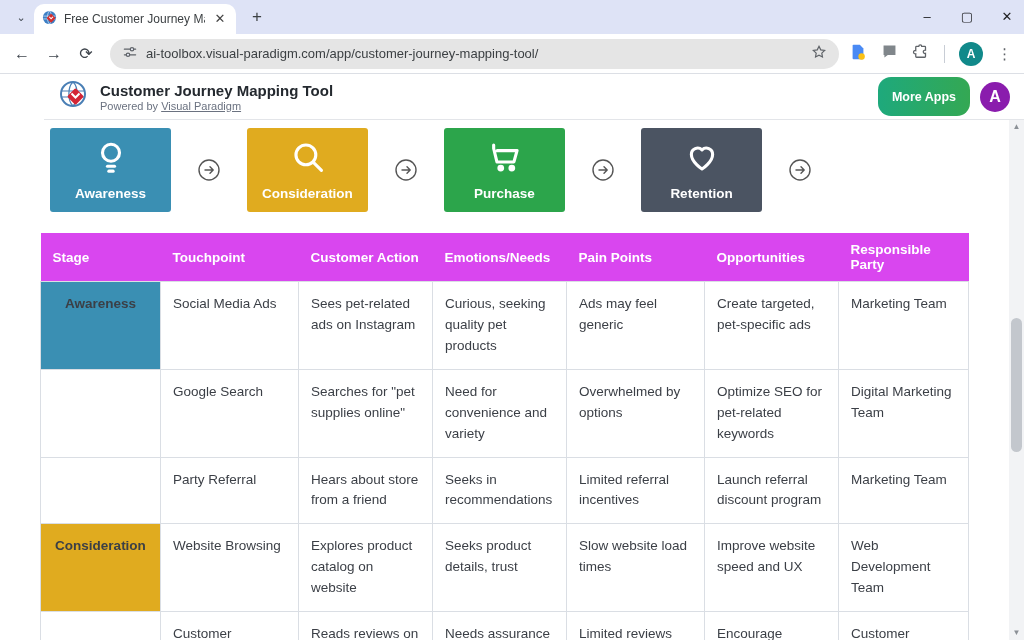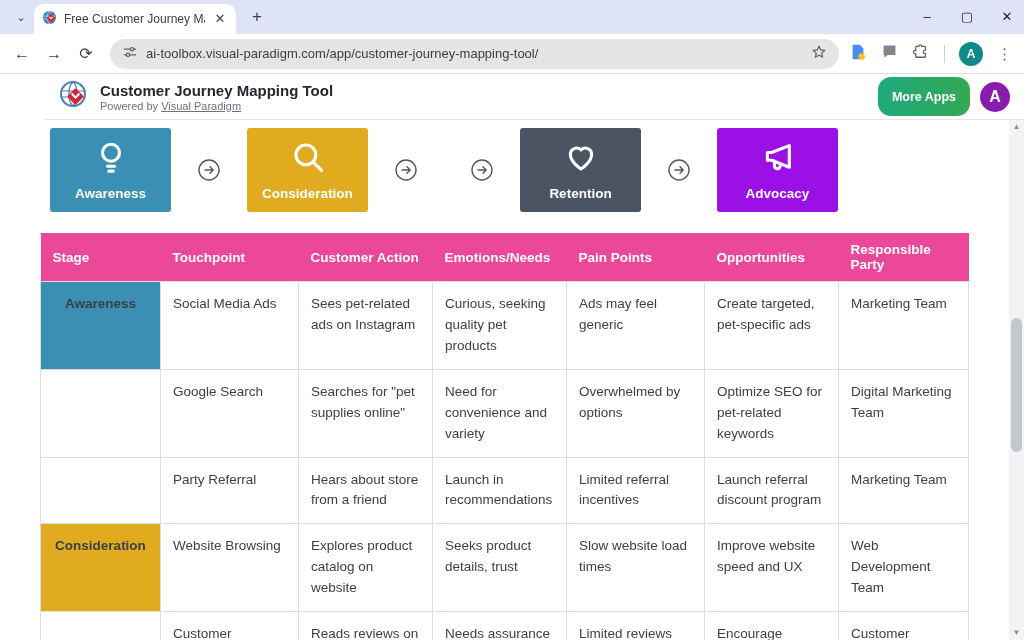--- a/index.html
+++ b/index.html
@@ -54,21 +54,21 @@
   .stage-card { width:121px; height:84px; border-radius:3px; color:#fff; display:flex;
     flex-direction:column; align-items:center; justify-content:center; gap:8px; }
   .stage-card .slabel { font-size:13.5px; font-weight:bold; }
   .stage-arrow { width:76px; display:flex; align-items:center; justify-content:center; color:#555; }
 
   table.journey { border-collapse:collapse; table-layout:fixed; margin:21px 40px 0 40px; width:928px; }
   table.journey col:nth-child(1){width:120px} table.journey col:nth-child(2){width:138px}
   table.journey col:nth-child(3){width:134px} table.journey col:nth-child(4){width:134px}
   table.journey col:nth-child(5){width:138px} table.journey col:nth-child(6){width:134px}
   table.journey col:nth-child(7){width:130px}
-  table.journey th { background:#ec4899; color:#fff; font-size:13.5px; font-weight:bold;
+  table.journey th { background:#d946ef; color:#fff; font-size:13.5px; font-weight:bold;
     text-align:left; padding:9px 12px; }
   table.journey td { border:1px solid #dadee4; font-size:13.5px; color:#3b3f46; vertical-align:top;
     padding:12px 12px; line-height:1.55; }
   td.stage-cell { text-align:center; font-weight:bold; }
   td.stage-colored { color:#fff; border:none; }
 
   
   .scrollbar { position:absolute; right:0; top:0; width:15px; height:520px; background:#f2f3f5; }
   .sb-arrow { position:absolute; left:0; width:15px; height:14px; color:#8b9096; font-size:8px;
     text-align:center; line-height:14px; }
@@ -182,44 +182,45 @@
             <line x1="16" y1="16" x2="21.5" y2="21.5"></line>
           </svg></span>
         <div class="slabel">Consideration</div>
       </div>
       <div class="stage-arrow">
         <svg width="24" height="24" viewBox="0 0 24 24" fill="none" stroke="#555" stroke-width="1.4" stroke-linecap="round" stroke-linejoin="round">
           <circle cx="12" cy="12" r="10"></circle>
           <path d="M8 12h8M13 8.8l3.2 3.2L13 15.2"></path>
         </svg>
       </div>
+      <div class="stage-card" style="background: rgb(44, 165, 75);">
+        <span><svg width="34" height="34" viewBox="0 0 24 24" fill="none" stroke="#fff" stroke-width="2.2" stroke-linecap="round" stroke-linejoin="round">
+            <path d="M4 3.5v2.5l2.3 9.5h12l2.2-8H6.5"></path>
+            <circle cx="9" cy="19.8" r="1.3" fill="#fff"></circle>
+            <circle cx="16.8" cy="19.8" r="1.3" fill="#fff"></circle>
+          </svg></span>
+        <div class="slabel">Purchase</div>
+      </div>
       <div class="stage-arrow">
         <svg width="24" height="24" viewBox="0 0 24 24" fill="none" stroke="#555" stroke-width="1.4" stroke-linecap="round" stroke-linejoin="round">
           <circle cx="12" cy="12" r="10"></circle>
           <path d="M8 12h8M13 8.8l3.2 3.2L13 15.2"></path>
         </svg>
       </div>
       <div class="stage-card" style="background: rgb(75, 84, 98);">
         <span><svg width="34" height="34" viewBox="0 0 24 24" fill="none" stroke="#fff" stroke-width="2.2" stroke-linecap="round" stroke-linejoin="round">
             <path d="M12 20.5S4.5 15.6 4.5 10.2A4.4 4.4 0 0 1 12 7a4.4 4.4 0 0 1 7.5 3.2c0 5.4-7.5 10.3-7.5 10.3z"></path>
           </svg></span>
         <div class="slabel">Retention</div>
       </div>
       <div class="stage-arrow">
         <svg width="24" height="24" viewBox="0 0 24 24" fill="none" stroke="#555" stroke-width="1.4" stroke-linecap="round" stroke-linejoin="round">
           <circle cx="12" cy="12" r="10"></circle>
           <path d="M8 12h8M13 8.8l3.2 3.2L13 15.2"></path>
         </svg>
-      </div>
-      <div class="stage-card" style="background: rgb(156, 16, 232);">
-        <span><svg width="34" height="34" viewBox="0 0 24 24" fill="none" stroke="#fff" stroke-width="2.2" stroke-linecap="round" stroke-linejoin="round">
-            <path d="M20 4L7.5 8.8H4.5v5.5h3L20 19.2z"></path>
-            <path d="M9.5 14.8v3.2a2 2 0 0 0 4 .6"></path>
-          </svg></span>
-        <div class="slabel">Advocacy</div>
       </div>
     </div>
 
   <table class="journey">
     <colgroup>
         <col>
         <col>
         <col>
         <col>
         <col>
@@ -253,21 +254,21 @@
           <td>Searches for "pet supplies online"</td>
           <td>Need for convenience and variety</td>
           <td>Overwhelmed by options</td>
           <td>Optimize SEO for pet-related keywords</td>
           <td>Digital Marketing Team</td>
         </tr>
         <tr>
           <td class="stage-cell"></td>
           <td>Party Referral</td>
           <td>Hears about store from a friend</td>
-          <td>Launch in recommendations</td>
+          <td>Seeks in recommendations</td>
           <td>Limited referral incentives</td>
           <td>Launch referral discount program</td>
           <td>Marketing Team</td>
         </tr>
         <tr>
           <td class="stage-cell stage-colored" style="background: rgb(224, 171, 31);">Consideration</td>
           <td>Website Browsing</td>
           <td>Explores product catalog on website</td>
           <td>Seeks product details, trust</td>
           <td>Slow website load times</td>

